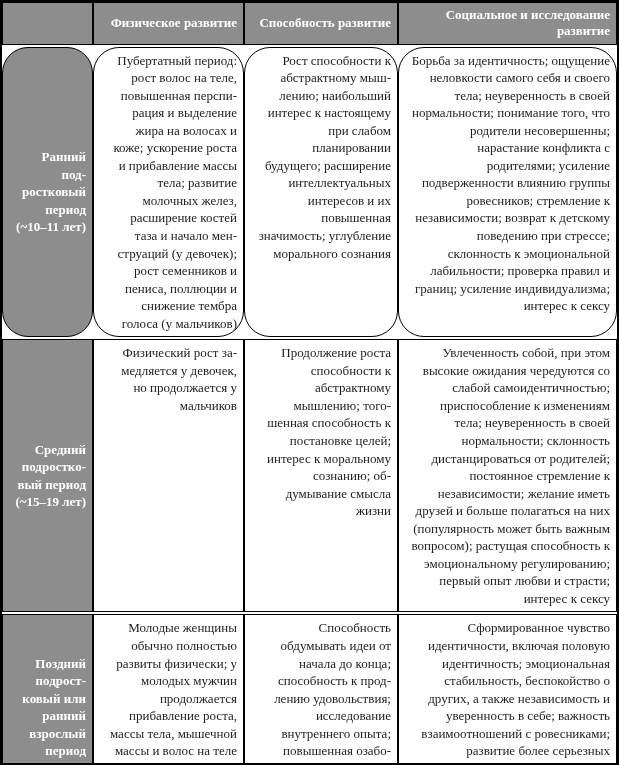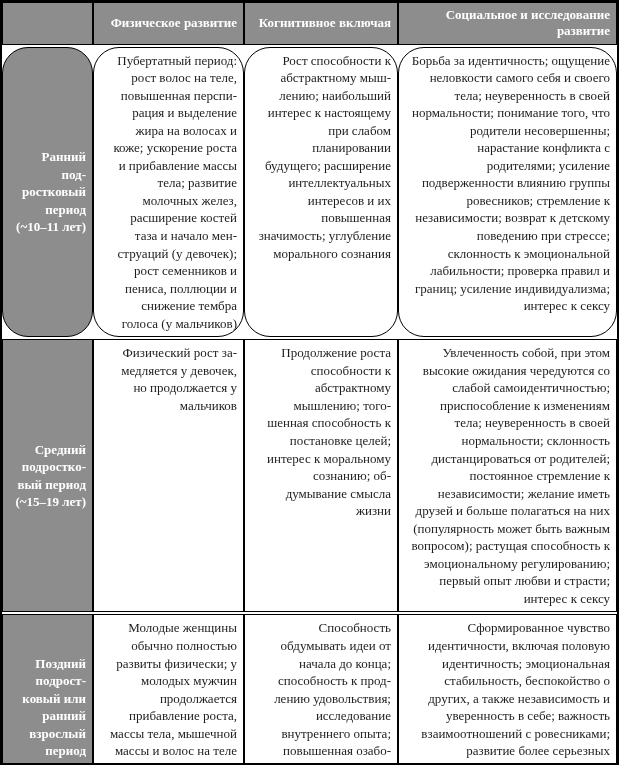--- a/index.html
+++ b/index.html
@@ -71,21 +71,21 @@
     <colgroup>
       <col class="c1">
         <col class="c2">
         <col class="c3">
         <col class="c4">
     </colgroup>
     <tbody>
       <tr class="head-row">
         <th></th>
         <th>Физическое развитие</th>
-        <th>Когнитивное включая</th>
+        <th>Способность развитие</th>
         <th>Социальное и исследование развитие</th>
       </tr>
       <tr class="row-1">
         <td class="period-cell">Ранний под­ростковый период (~10–11 лет)</td>
         <td class="body-cell">Пубертатный период: рост волос на теле, повышенная перспи­рация и выделение жира на волосах и коже; ускорение роста и прибавление массы тела; развитие молочных желез, расширение костей таза и начало мен­струаций (у девочек); рост семенников и пениса, поллюции и снижение тембра голоса (у мальчиков)</td>
         <td class="body-cell">Рост способности к абстрактному мыш­лению; наибольший интерес к настоя­щему при слабом планировании будущего; расши­рение интеллекту­альных интересов и их повышенная значимость; углубле­ние морального сознания</td>
         <td class="body-cell">Борьба за идентичность; ощущение неловкости самого себя и своего тела; неуверен­ность в своей нормальности; понимание того, что родители несовершенны; нарастание конфликта с родителями; усиление подверженности влиянию группы ровесников; стремление к независимости; возврат к детскому поведе­нию при стрессе; склонность к эмоциональной лабильности; проверка правил и границ; усиление индивидуализма; интерес к сексу</td>
       </tr>
       <tr class="row-2">
         <td class="period-cell">Средний подростко­вый период (~15–19 лет)</td>

